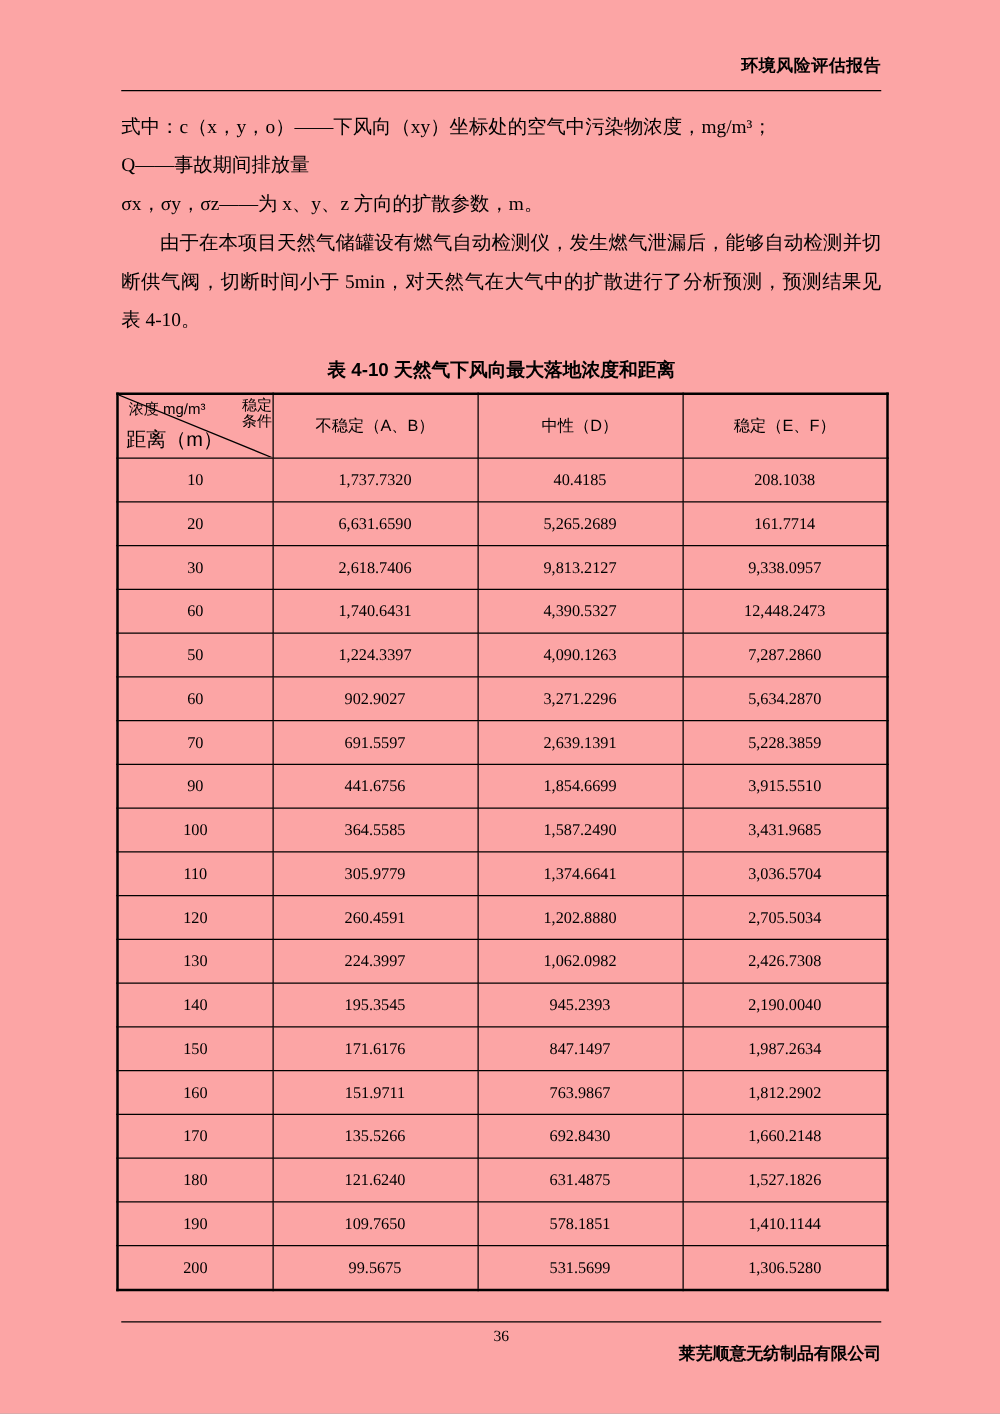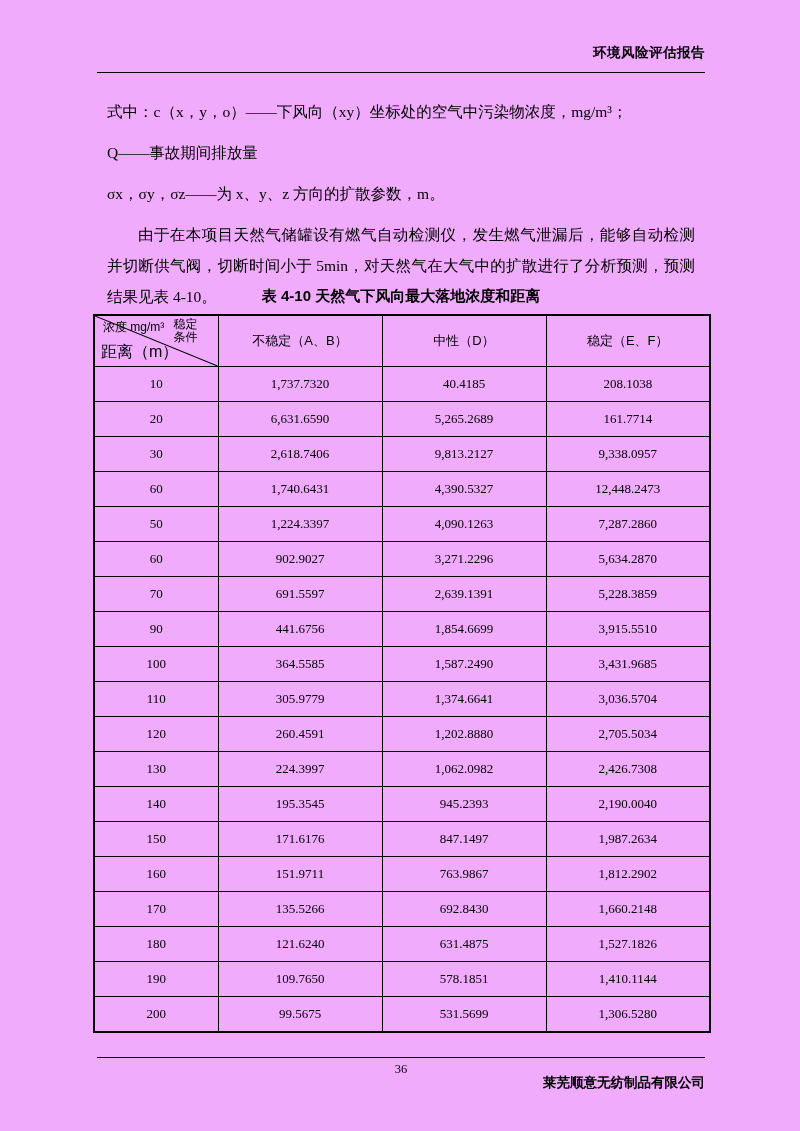--- a/index.html
+++ b/index.html
@@ -7,21 +7,21 @@
     padding: 0;
     background: #b0b0b0;
   }
   body {
     font-family: "Liberation Serif", "DejaVu Serif", serif;
   }
   .page {
     position: relative;
     width: 800px;
     height: 1131px;
-    background: #f0abfc;
+    background: #fca5a5;
     margin: 0 auto;
     box-sizing: border-box;
     overflow: hidden;
   }
   .page-inner {
     position: absolute;
     left: 0;
     top: 0;
     width: 800px;
     height: 1131px;
@@ -53,21 +53,21 @@
   .content {
     position: absolute;
     left: 97px;
     top: 86px;
     width: 608px;
   }
   .para {
     font-size: 15.5px;
     line-height: 31px;
     color: #000;
-    margin: 10px;
+    margin: 0;
     white-space: nowrap;
   }
   .para.indent {
     text-indent: 2em;
     white-space: normal;
   }
   .para.just {
     text-align: justify;
   }
 
@@ -131,21 +131,21 @@
   }
   .corner-cell .lab-top {
     position: absolute;
     left: 8px;
     top: 3px;
     font-size: 12px;
     font-family: "Liberation Sans", sans-serif;
   }
   .corner-cell .lab-right {
     position: absolute;
-    right: 20px;
+    right: 0;
     top: 2px;
     font-size: 12px;
     font-family: Liberation Sans, sans-serif;
     line-height: 13px;
     text-align: right;
   }
   .corner-cell .lab-bot {
     position: absolute;
     left: 6px;
     bottom: 3px;

